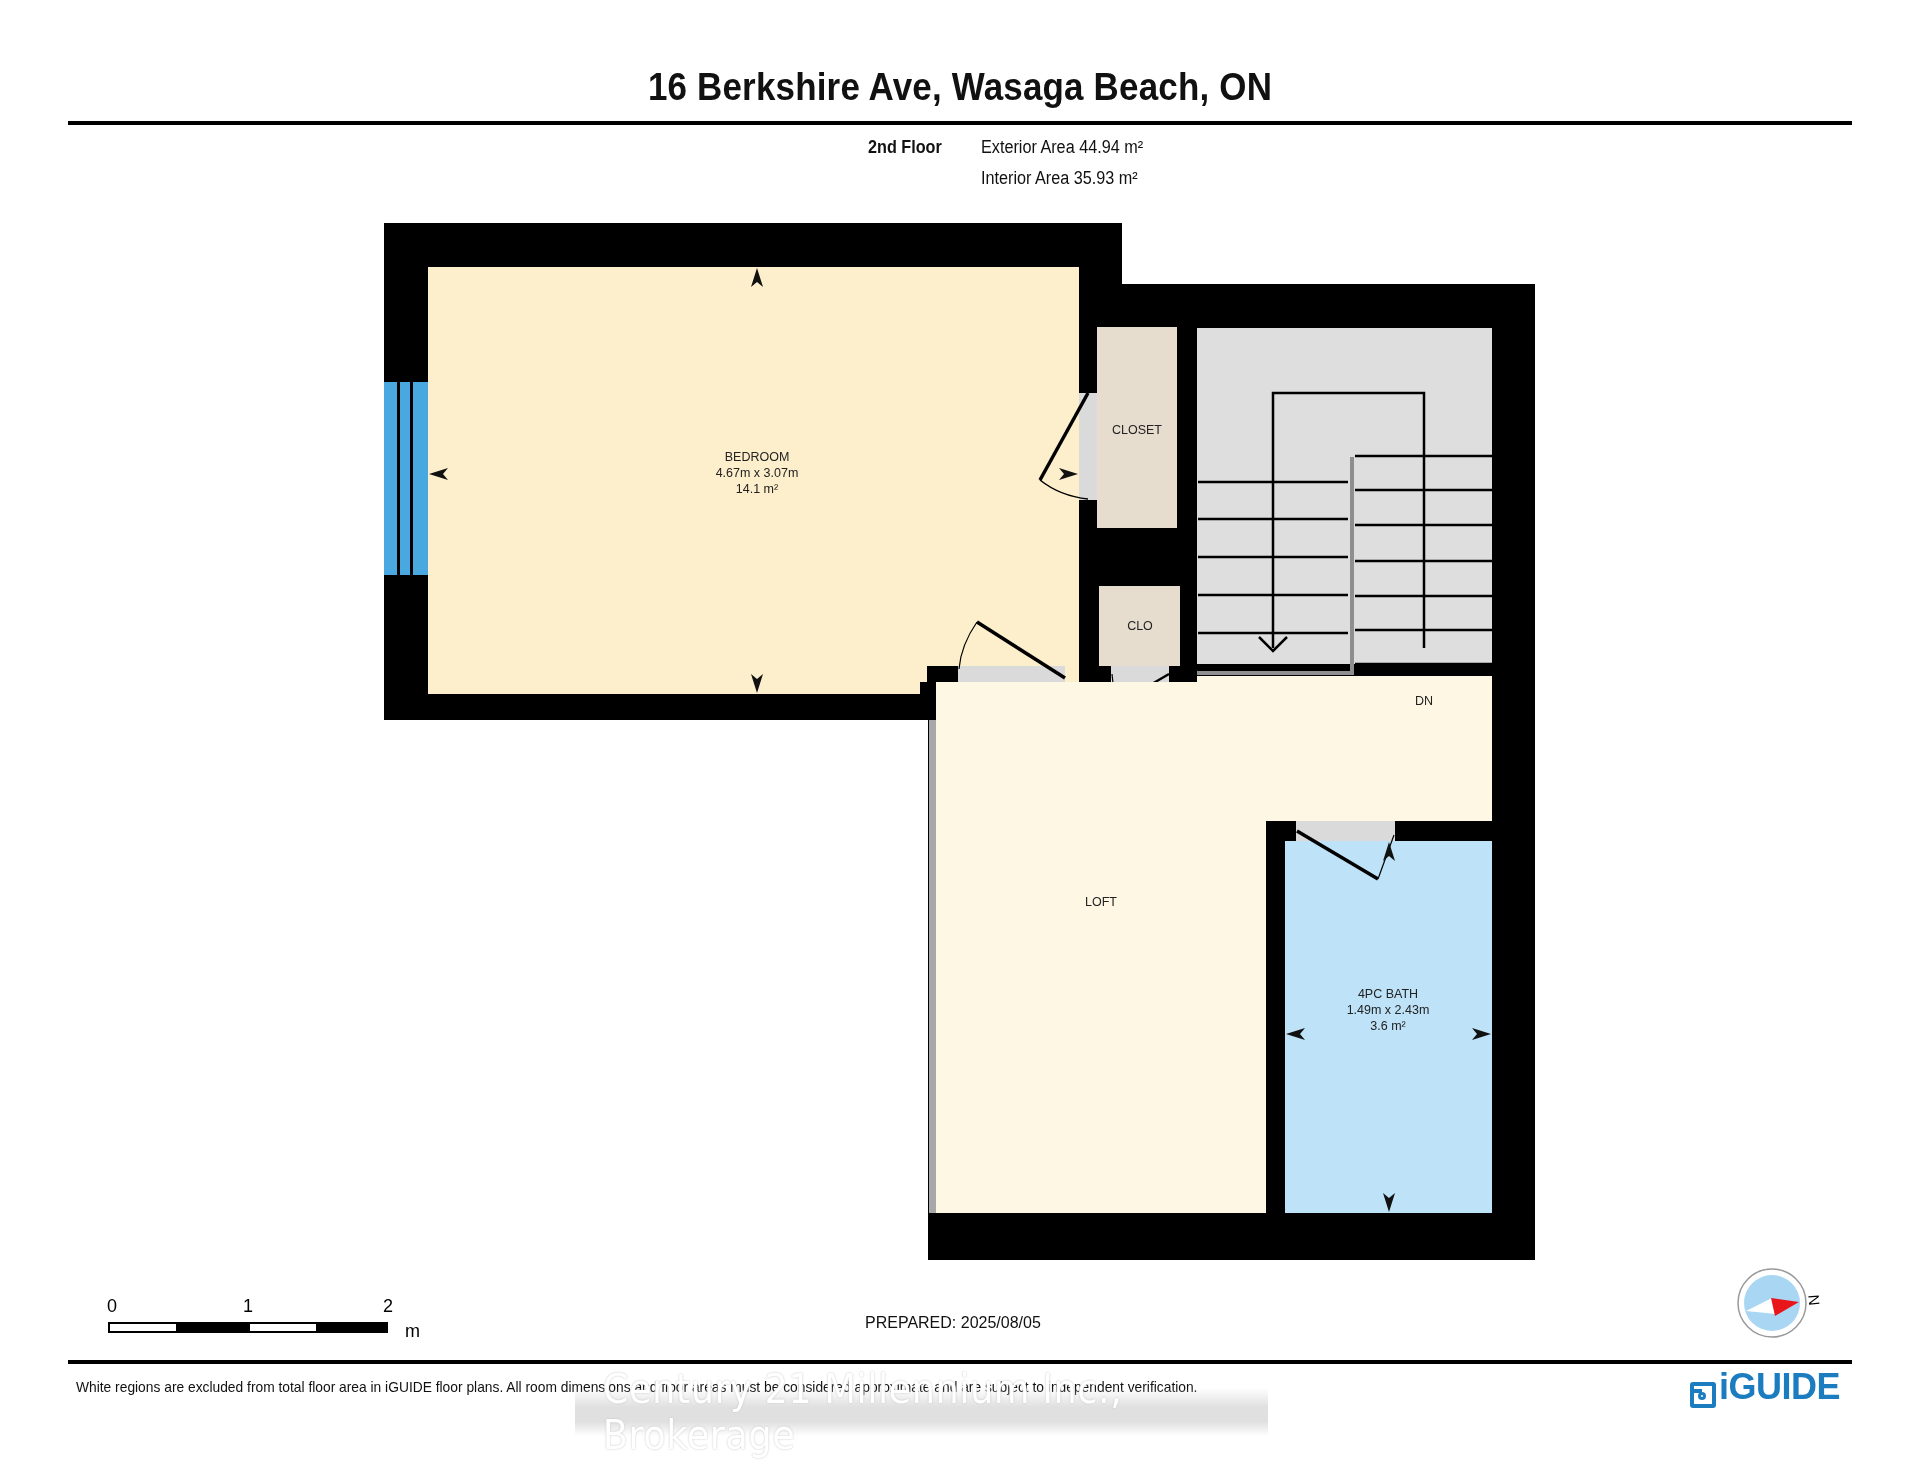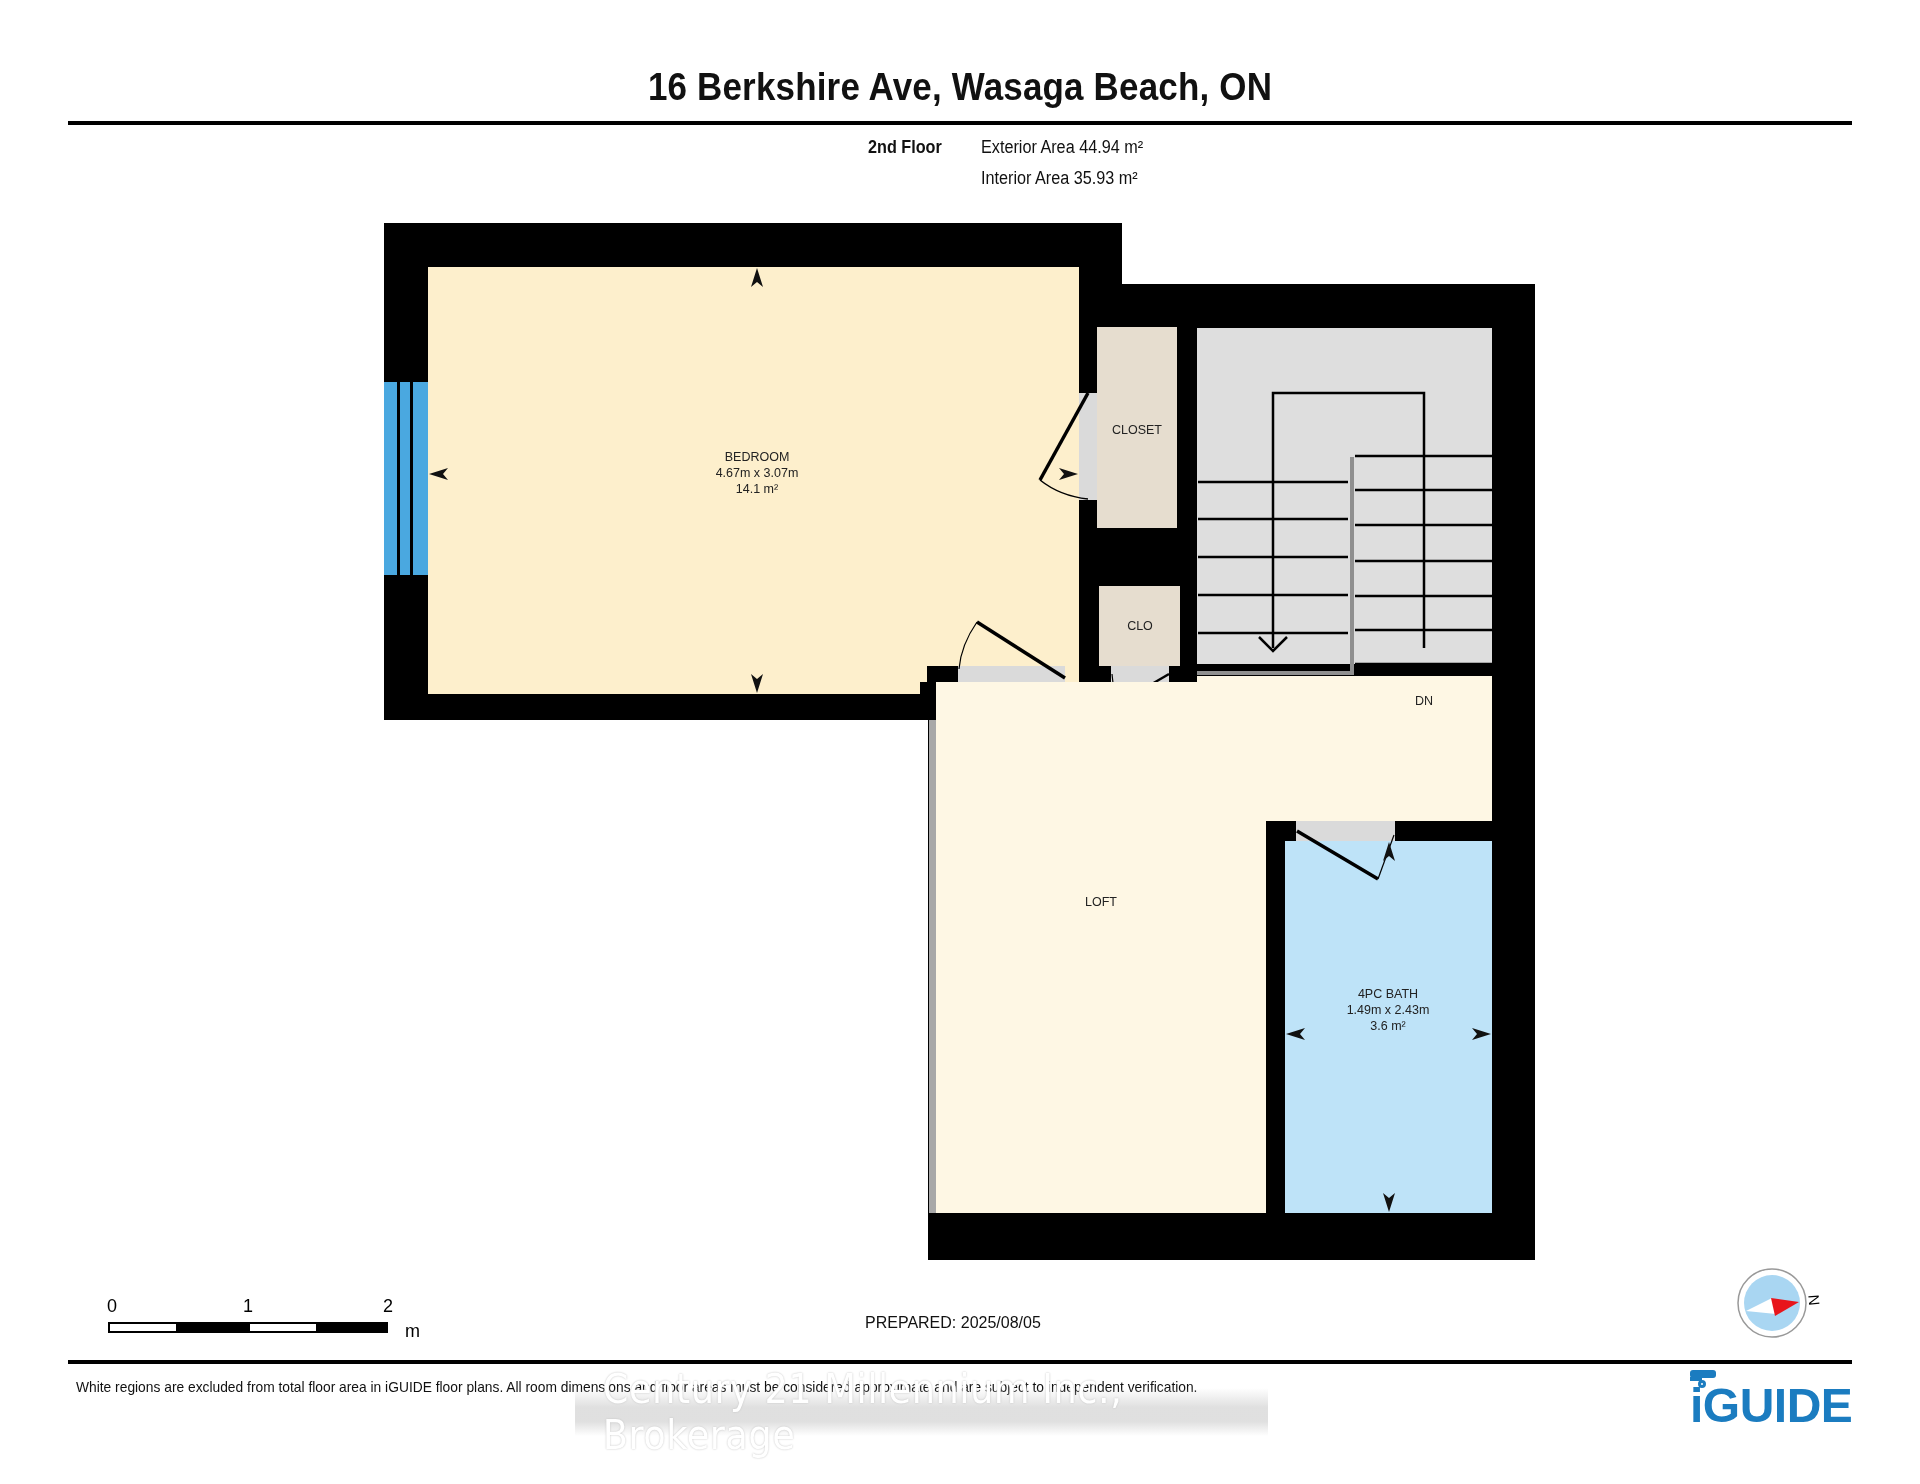--- a/index.html
+++ b/index.html
@@ -11,21 +11,21 @@
   .area-line { left: 981px; font-size: 18px; transform: scaleX(0.9); transform-origin: left; }
   .area-ext { top: 137px; }
   .area-int { top: 168px; }
   svg.plan { position: absolute; left: 0; top: 0; }
   .room-label { font-family: "Liberation Sans", sans-serif; font-size: 12.5px; fill: #222; }
   .prepared { left: 865px; top: 1314px; font-size: 16px; }
   .rule-bottom { left: 68px; top: 1360px; width: 1784px; height: 4px; background: #000; }
   .disclaimer { left: 76px; top: 1378px; font-size: 15px; transform: scaleX(0.92); transform-origin: left; white-space: nowrap; }
   .watermark { left: 575px; top: 1388px; width: 693px; height: 48px; background: linear-gradient(#ffffff00, #d8d8d8cc 40%, #d8d8d8cc 70%, #ffffff00); display: flex; align-items: center; justify-content: center; }
   .watermark span { color: #ffffff; font-size: 40px; font-family: "DejaVu Sans", sans-serif; font-weight: normal; text-shadow: 0 0 2px #bdbdbd; letter-spacing: 0.5px; transform: scaleX(0.92); }
-  .logo { left: 1690px; top: 1370px; height: 38px; display: flex; align-items: flex-start; color: #1b7cc0; font-weight: bold; font-size: 48px; letter-spacing: -0.5px; flex-direction: column; }
+  .logo { left: 1690px; top: 1370px; height: 38px; display: flex; align-items: flex-end; color: #1b7cc0; font-weight: bold; font-size: 36px; letter-spacing: -0.5px; }
   .logo .mark { width: 26px; height: 26px; border: 4px solid #1b7cc0; border-radius: 3px; box-sizing: border-box; position: relative; margin-right: 3px; }
   .logo .mark::before { content: ""; position: absolute; left: 4px; top: 6px; width: 8px; height: 8px; border: 3px solid #1b7cc0; border-radius: 50%; box-sizing: border-box; }
   .logo .mark::after { content: ""; position: absolute; left: -4px; top: 3px; width: 12px; height: 4px; background: #1b7cc0; }
 </style>
 </head>
 <body>
 
 <div class="abs title">16 Berkshire Ave, Wasaga Beach, ON</div>
 <div class="abs rule-top"></div>
 <div class="abs floor-name">2nd Floor</div>

